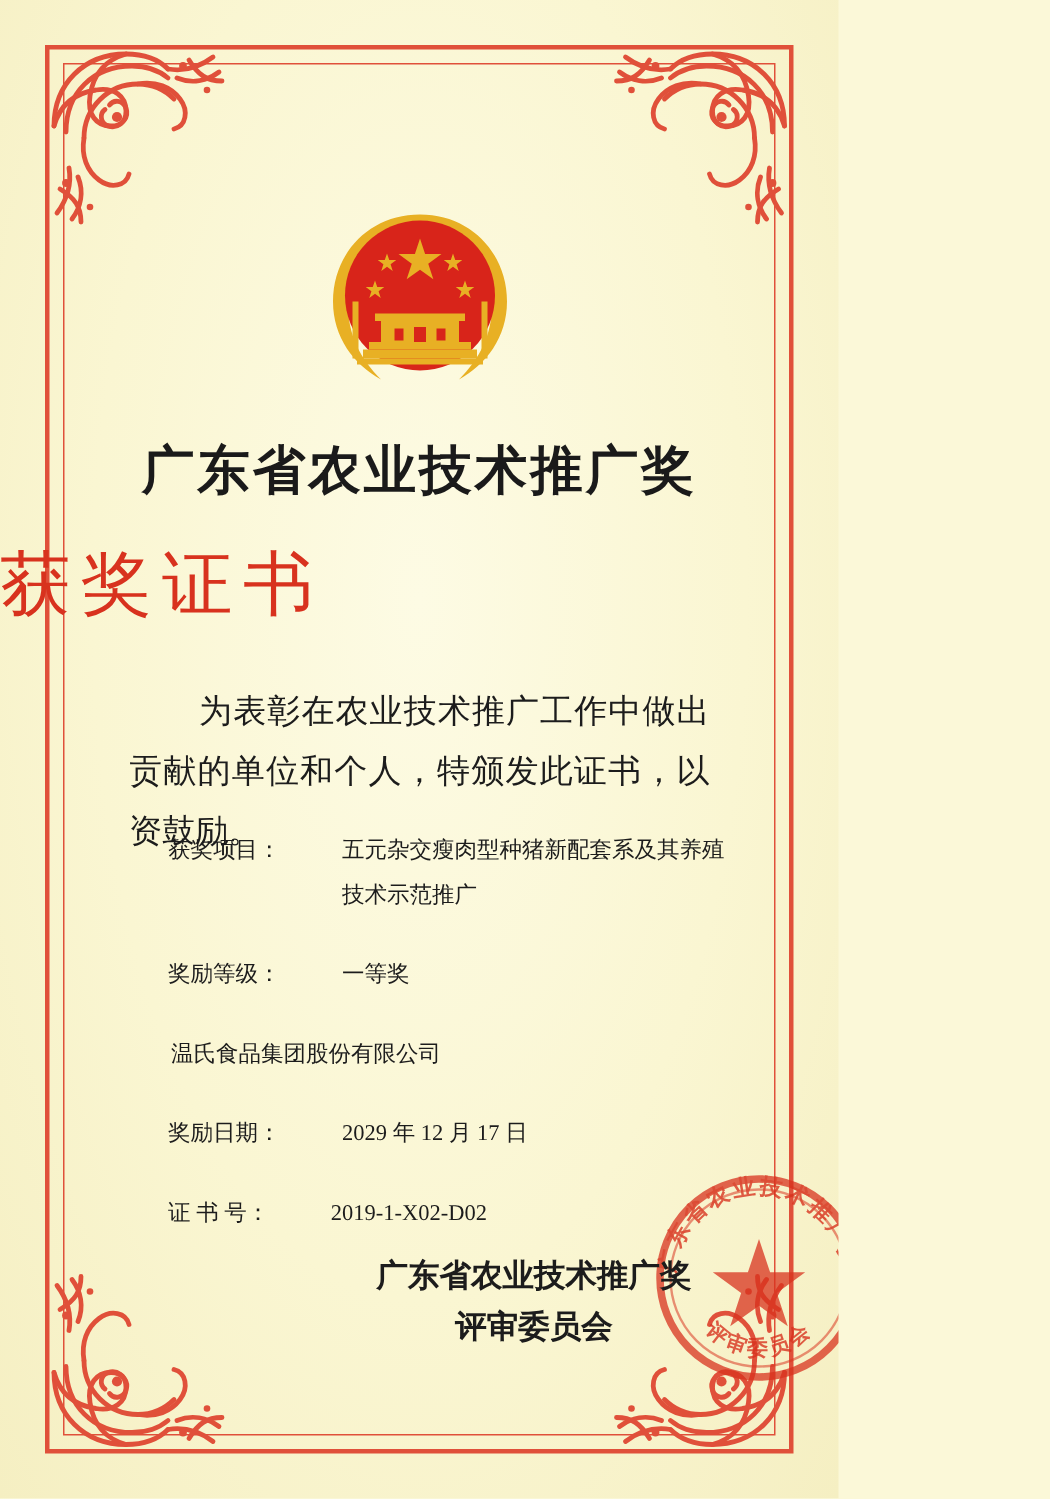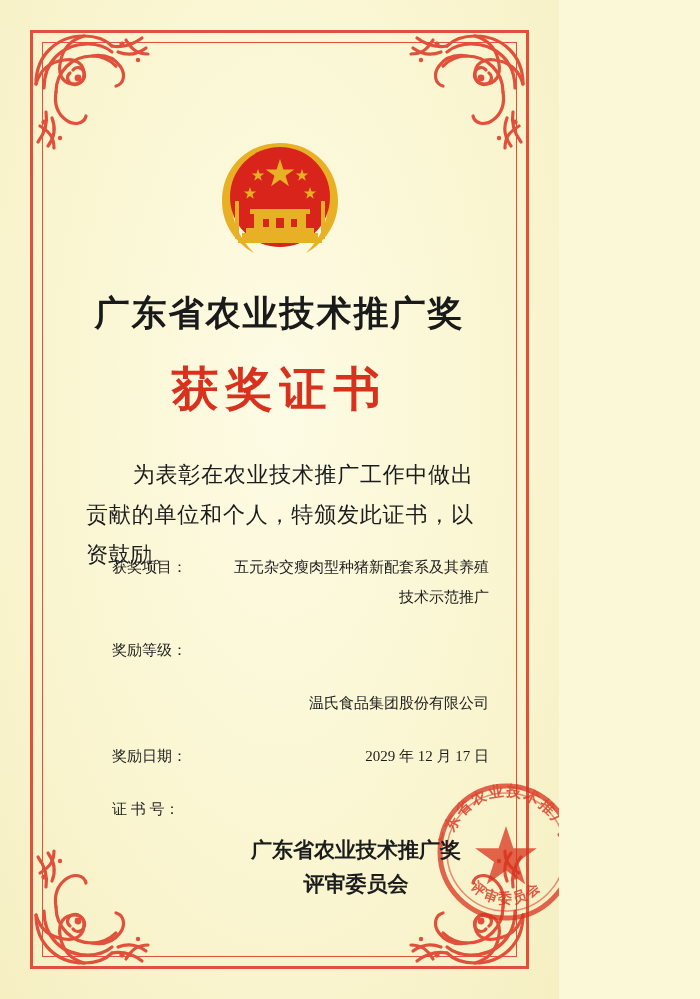--- a/index.html
+++ b/index.html
@@ -76,24 +76,24 @@
     font-family: "DejaVu Sans", sans-serif;
     font-size: 35px;
     font-weight: bold;
     letter-spacing: 2px;
     color: #1a1a1a;
   }
   .title-sub {
     position: absolute;
     left: 0; right: 0;
     top: 358px;
-    text-align: center;
+    text-align: left;
     font-family: "DejaVu Sans", sans-serif;
     font-size: 47px;
-    font-weight: bold;
+    font-weight: normal;
     letter-spacing: 7px;
     color: #d8321e;
   }
 
   
   .citation {
     position: absolute;
     left: 86px;
     right: 86px;
     top: 455px;
@@ -123,21 +123,20 @@
     line-height: 30px;
     gap: 39px;
   }
   .field-label {
     flex: 0 0 auto;
     white-space: nowrap;
   }
   .field-value {
     flex: 1 1 auto;
     padding-left: 2px;
-    text-align: right;
   }
   .field-row.project .field-value { line-height: 30px; }
 
   
   .seal {
     position: absolute;
     left: 432px;
     top: 778px;
     width: 148px;
     height: 148px;
@@ -316,30 +315,32 @@
     <span class="indent"></span><span>为表彰在农业技术推广工作中做出贡</span><span>献的单位和个人，特颁发此证书，以资鼓励。</span>
   </div>
 
   <div class="fields">
     <div class="field-row project">
       <div class="field-label">获奖项目：</div>
       <div class="field-value">五元杂交瘦肉型种猪新配套系及其养殖技术示范推广</div>
     </div>
     <div class="field-row">
       <div class="field-label">奖励等级：</div>
+      <div class="field-value">一等奖</div>
     </div>
     <div class="field-row">
       <div class="field-value">温氏食品集团股份有限公司</div>
     </div>
     <div class="field-row">
       <div class="field-label">奖励日期：</div>
       <div class="field-value">2029 年 12 月 17 日</div>
     </div>
     <div class="field-row">
       <div class="field-label">证 书 号：</div>
+      <div class="field-value">2019-1-X02-D02</div>
     </div>
   </div>
 
   <div class="seal">
     <svg width="148" height="148" viewBox="0 0 148 148" xmlns="http://www.w3.org/2000/svg">
       <circle cx="74" cy="74" r="66" fill="none" stroke="#d8321e" stroke-width="5" opacity="0.85"></circle>
       <circle cx="74" cy="74" r="59" fill="none" stroke="#d8321e" stroke-width="1.6" opacity="0.6"></circle>
       <polygon points="74,48 81.4,70.2 104.8,70.2 85.9,84.0 93.2,106.2 74,92.5 54.8,106.2 62.1,84.0 43.2,70.2 66.6,70.2" fill="#d8321e" opacity="0.85"></polygon>
       <defs>
         <path id="sealArcTop" d="M 18 74 A 56 56 0 0 1 130 74"></path>

